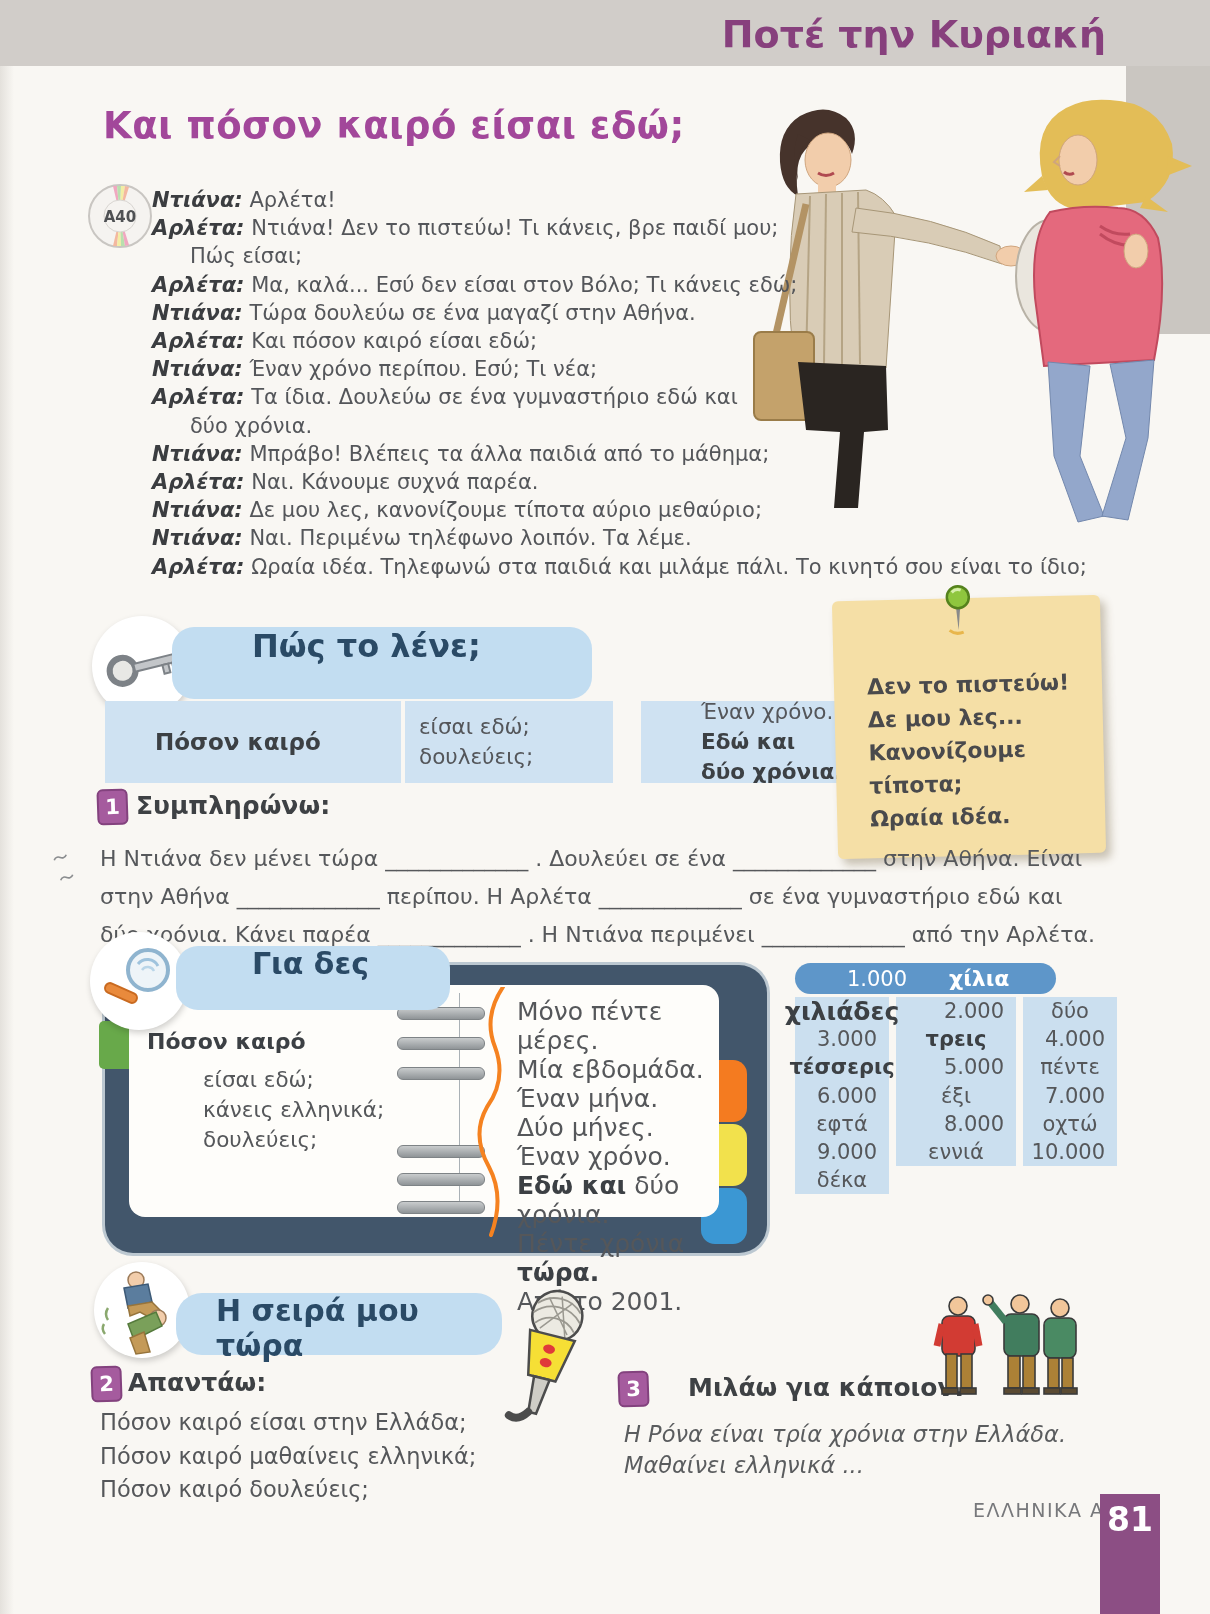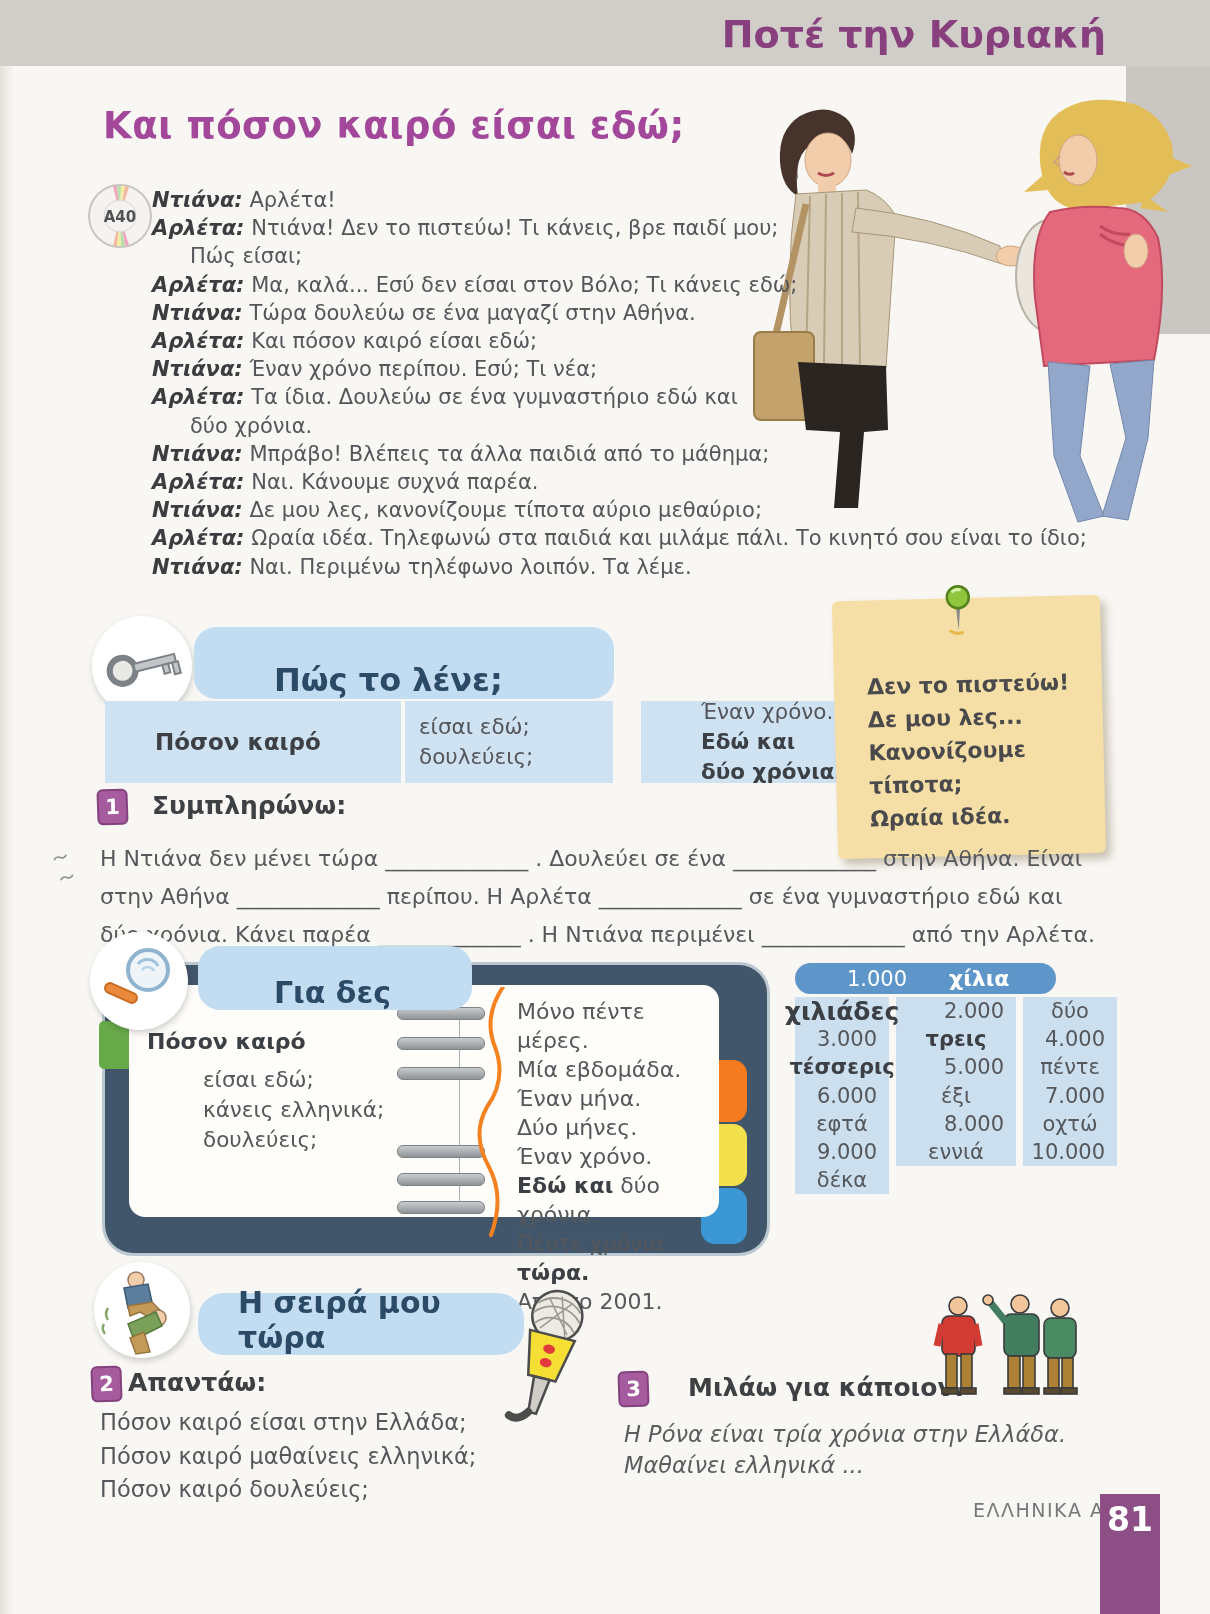--- a/index.html
+++ b/index.html
@@ -15,21 +15,21 @@
 
   
   .dialogue{position:absolute;left:152px;top:186px;width:930px;}
   .dlg{margin:0;font-size:21px;line-height:28.2px;white-space:nowrap;}
   .dlg .spk{font-weight:bold;color:#3b3d40;font-style:italic;}
   .dlg.cont{padding-left:38px;}
   .illustration{position:absolute;left:748px;top:96px;width:462px;height:430px;}
 
   
   .circle-ic{position:absolute;background:#fff;border-radius:50%;box-shadow:1px 3px 6px rgba(0,0,0,.18);}
-  .pill{position:absolute;background:#c2ddf1;border-radius:22px;color:#2a4a66;font-weight:bold;display:flex;align-items:flex-end;margin-left:22px;}
+  .pill{position:absolute;background:#c2ddf1;border-radius:22px;color:#2a4a66;font-weight:bold;display:flex;align-items:flex-start;}
 
   
   .how-band{position:absolute;left:105px;top:701px;width:740px;height:82px;display:flex;}
   .how-band .seg{background:#cfe2f2;height:100%;box-sizing:border-box;display:flex;flex-direction:column;justify-content:center;}
   .seg1{width:296px;padding-left:50px;font-weight:bold;color:#3c4044;font-size:23px;}
   .gapw{width:4px;} .gapw2{width:28px;}
   .seg2{width:208px;padding-left:14px;font-size:21.5px;line-height:30px;}
   .seg3{flex:1;padding-left:60px;font-size:21.5px;line-height:30px;}
   .seg3 .b{font-weight:bold;color:#3c4044;}
 
@@ -47,21 +47,21 @@
 
   
   .notebook{position:absolute;left:105px;top:965px;width:662px;height:288px;background:#42566b;
             border-radius:28px;box-shadow:0 0 0 3px #bcc8d1;}
   .nb-green{position:absolute;left:-6px;top:56px;width:38px;height:48px;background:#68a94a;border-radius:5px;}
   .nb-page{position:absolute;left:24px;top:20px;width:590px;height:232px;background:#fefdfa;border-radius:16px;}
   .nb-stem{position:absolute;left:18px;top:44px;font-size:22px;font-weight:bold;color:#3c4044;}
   .nb-q{position:absolute;left:74px;top:80px;font-size:21.5px;line-height:30px;color:#55575a;}
   .nb-fold{position:absolute;left:330px;top:8px;width:1px;height:216px;background:#aab1b6;}
   .ring{position:absolute;left:268px;width:86px;height:11px;background:linear-gradient(#c9cccd,#8f9497);border:1px solid #7e8386;border-radius:6px;}
-  .nb-ans{position:absolute;left:388px;top:12px;font-size:22px;line-height:29px;color:#55575a;}
+  .nb-ans{position:absolute;left:388px;top:12px;font-size:25px;line-height:29px;color:#55575a;}
   .nb-ans .b{font-weight:bold;color:#3c4044;}
   .tab{position:absolute;width:46px;border-radius:14px;}
   .squiggle{position:absolute;left:336px;top:2px;}
 
   
   .thous{position:absolute;left:795px;top:963px;width:261px;}
   .th-head{height:31px;background:#5e96c9;border-radius:16px;color:#fff;display:flex;align-items:center;font-size:21px;}
   .th-head .n{width:112px;text-align:right;} .th-head .w{padding-left:42px;font-weight:bold;font-size:22px;}
   .th-grid{margin-top:3px;display:grid;grid-template-columns:94px 120px 94px;column-gap:7px;grid-auto-rows:28.2px;}
   .th-cell{background:#cbdfef;font-size:21px;color:#55575a;display:flex;align-items:center;}
@@ -150,22 +150,22 @@
     <p class="dlg cont"><span>Πώς είσαι;</span></p>
     <p class="dlg"><span class="spk">Αρλέτα:</span><span> Μα, καλά... Εσύ δεν είσαι στον Βόλο; Τι κάνεις εδώ;</span></p>
     <p class="dlg"><span class="spk">Ντιάνα:</span><span> Τώρα δουλεύω σε ένα μαγαζί στην Αθήνα.</span></p>
     <p class="dlg"><span class="spk">Αρλέτα:</span><span> Και πόσον καιρό είσαι εδώ;</span></p>
     <p class="dlg"><span class="spk">Ντιάνα:</span><span> Έναν χρόνο περίπου. Εσύ; Τι νέα;</span></p>
     <p class="dlg"><span class="spk">Αρλέτα:</span><span> Τα ίδια. Δουλεύω σε ένα γυμναστήριο εδώ και</span></p>
     <p class="dlg cont"><span>δύο χρόνια.</span></p>
     <p class="dlg"><span class="spk">Ντιάνα:</span><span> Μπράβο! Βλέπεις τα άλλα παιδιά από το μάθημα;</span></p>
     <p class="dlg"><span class="spk">Αρλέτα:</span><span> Ναι. Κάνουμε συχνά παρέα.</span></p>
     <p class="dlg"><span class="spk">Ντιάνα:</span><span> Δε μου λες, κανονίζουμε τίποτα αύριο μεθαύριο;</span></p>
+    <p class="dlg"><span class="spk">Ντιάνα:</span><span> Ναι. Περιμένω τηλέφωνο λοιπόν. Τα λέμε.</span></p>
     <p class="dlg"><span class="spk">Αρλέτα:</span><span> Ωραία ιδέα. Τηλεφωνώ στα παιδιά και μιλάμε πάλι. Το κινητό σου είναι το ίδιο;</span></p>
-    <p class="dlg"><span class="spk">Ντιάνα:</span><span> Ναι. Περιμένω τηλέφωνο λοιπόν. Τα λέμε.</span></p>
   </div>
 
   <div class="circle-ic" style="left:92px;top:616px;width:100px;height:100px;">
     <svg width="100" height="100" viewBox="0 0 100 100">
       <g transform="rotate(-14 50 50)">
         <circle cx="30" cy="50" r="13" fill="#e8e8e5" stroke="#7d8287" stroke-width="6"></circle>
         <rect x="42" y="46" width="42" height="8" fill="#c3c6c9" stroke="#7d8287" stroke-width="2"></rect>
         <rect x="70" y="54" width="6" height="9" fill="#c3c6c9" stroke="#7d8287" stroke-width="2"></rect>
         <rect x="80" y="54" width="6" height="12" fill="#c3c6c9" stroke="#7d8287" stroke-width="2"></rect>
       </g>
@@ -201,21 +201,21 @@
       <div>Δεν το πιστεύω!</div>
       <div>Δε μου λες...</div>
       <div>Κανονίζουμε τίποτα;</div>
       <div>Ωραία ιδέα.</div>
     </div>
   </div>
 
   <div class="badge" style="left:97px;top:789px;">
       <span>1</span>
     </div>
-  <div class="ex-title" style="left:152px;top:791px;"><span>Συμπληρώνω:</span></div>
+  <div class="ex-title" style="left:136px;top:791px;"><span>Συμπληρώνω:</span></div>
   <div class="ex1-text">
     <div>Η Ντιάνα δεν μένει τώρα _____________ . Δουλεύει σε ένα _____________ στην Αθήνα. Είναι</div>
     <div>στην Αθήνα _____________ περίπου. Η Αρλέτα _____________ σε ένα γυμναστήριο εδώ και</div>
     <div>δύο χρόνια. Κάνει παρέα _____________ . Η Ντιάνα περιμένει _____________ από την Αρλέτα.</div>
   </div>
   <div class="mark" style="left:56px;top:848px;transform:rotate(-18deg);">〜<br>〜</div>
 
   <div class="notebook">
     <div class="nb-green"></div>
     <div class="tab" style="left:596px;top:95px;height:62px;background:#f47b20;"></div>

